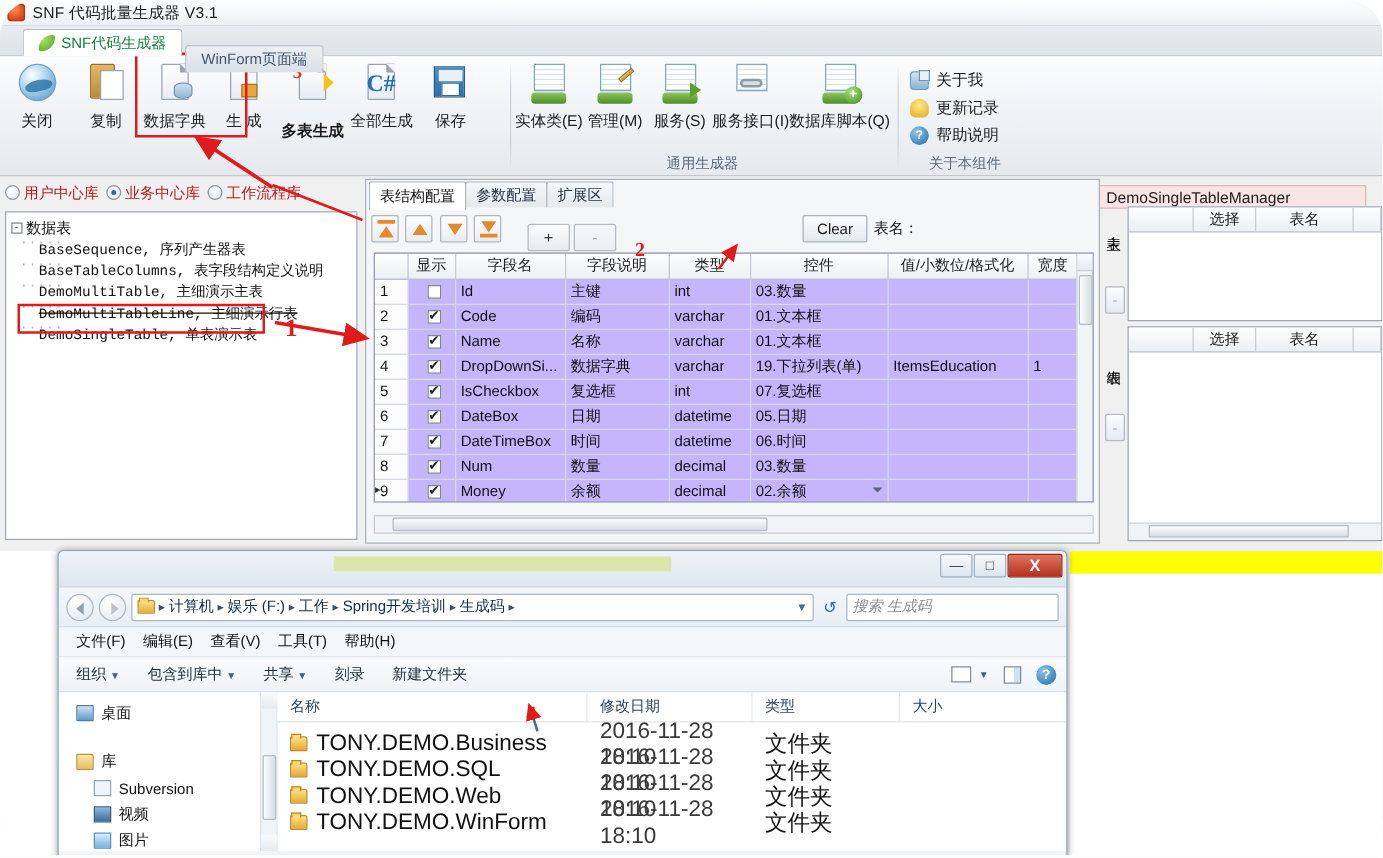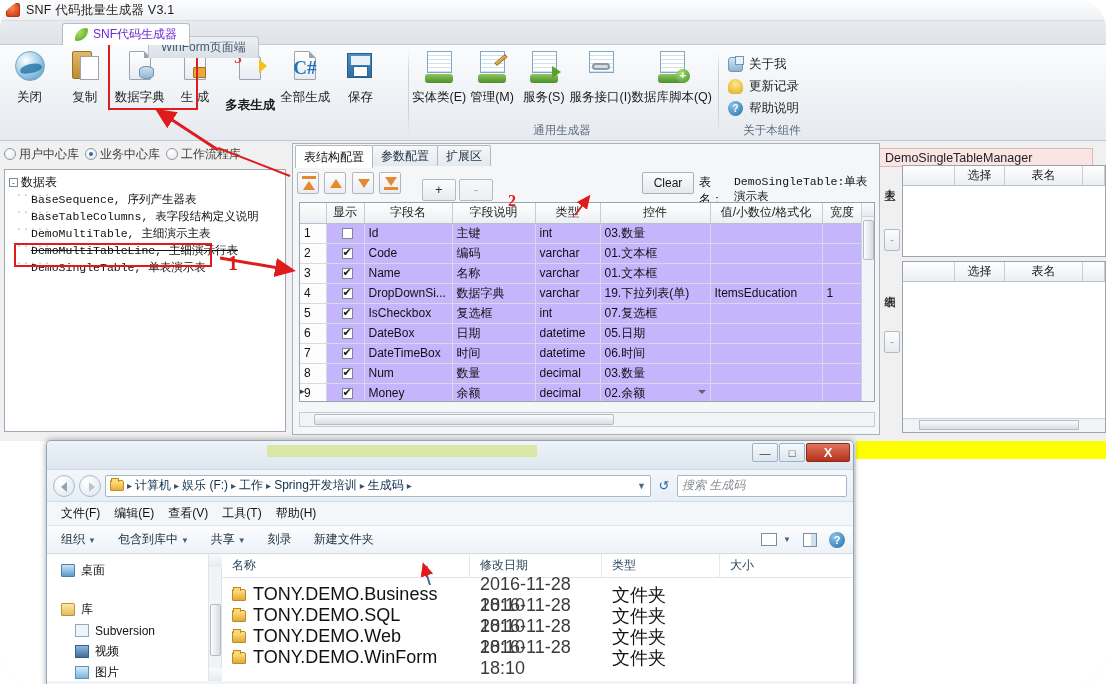--- a/index.html
+++ b/index.html
@@ -41,23 +41,22 @@
     border-bottom: 1px solid #c6ccd4;
   }
   .tab {
     position: absolute; top: 2px; height: 22px;
     display: flex; align-items: center; gap: 5px;
     padding: 0 12px; font-size: 12px; color: #24415c;
     border: 1px solid #bcc3cc; border-bottom: none;
     border-radius: 3px 3px 0 0;
   }
   .tab.active {
-    left: 18px; background: #ffffff; color: #6d28d9; z-index: 3;
+    left: 18px; background: #ffffff; color: #15803d; z-index: 3;
     border-color: #b6bdc6;
-    margin-left: 44px;
   }
   .tab.inactive {
     left: 148px; background: linear-gradient(#eceff3, #dbe0e7);
     color: #405870; z-index: 2; margin-top: 13px;
   }
   .leaf-icon {
     width: 13px; height: 13px;
     background: radial-gradient(circle at 30% 30%, #a8e063, #4ba122);
     border-radius: 12px 2px 12px 2px;
   }
@@ -192,21 +191,21 @@
   }
   .about-ic { width: 15px; height: 15px; }
   .ic-about { border-radius: 3px; background: linear-gradient(#d5e6f4,#8bb4d3); border:1px solid #6d97b9; position:relative;}
   .ic-about:after{content:"";position:absolute;right:-2px;top:-2px;width:7px;height:7px;border:1px solid #6d97b9;background:#eaf2f9;}
   .ic-bulb { background: radial-gradient(circle at 50% 35%, #ffe98a, #e0a91c); border-radius: 50% 50% 30% 30%; }
   .ic-help { border-radius: 50%; background: radial-gradient(circle at 35% 30%, #8fc4ea, #1e6ea8); color:#fff; font-size:10px; text-align:center; line-height:15px; font-weight:bold;}
 
   
   .leftpanel { position: absolute; left: 0; top: 141px; width: 290px; height: 300px; }
   .radios { display: flex; align-items: center; height: 26px; padding-left: 4px; gap: 6px; }
-  .radio { display: flex; align-items: center; gap: 3px; font-size: 12px; color: #404040; }
+  .radio { display: flex; align-items: center; gap: 3px; font-size: 12px; color: #b91c1c; }
   .rdot {
     width: 12px; height: 12px; border-radius: 50%;
     background: radial-gradient(circle at 35% 30%, #ffffff, #e3e7ec);
     border: 1px solid #8d97a3; position: relative;
   }
   .rdot.on:after {
     content: ""; position: absolute; left: 3px; top: 3px; width: 4px; height: 4px;
     border-radius: 50%; background: #2b6ca8;
   }
   .treebox {
@@ -260,21 +259,21 @@
 
   .clearbtn {
     position: absolute; right: 185px; top: 28px; width: 52px; height: 22px;
     border: 1px solid #a9b1bb; border-radius: 2px;
     background: linear-gradient(#fbfcfd, #e4e9ef);
     font-size: 12px; display: flex; align-items: center; justify-content: center;
     color: #1a1a1a;
   }
   .tablabel {
     position: absolute; right: 10px; top: 30px; width: 170px;
-    font-size: 12px; color: #111; display: flex; gap: 6px;
+    font-size: 12px; color: #111; display: flex; gap: 6px; align-items: center;
   }
   .tablabel .mono { font-family: "Liberation Mono", monospace; font-size: 11.5px; }
 
   
   .gridwrap {
     position: absolute; left: 6px; top: 58px; width: 576px; height: 200px;
     border: 1px solid #9aa3ae; background: #c4b5fd; overflow: hidden;
   }
   table.grid { border-collapse: collapse; width: 562px; table-layout: fixed; }
   table.grid th {
@@ -732,21 +731,20 @@
         <span class="arw down" style="top:4px;"></span><span class="bar" style="bottom:3px;"></span>
       </span>
       <span style="display:inline-block;width:12px;"></span>
       <span class="pmbtn">+</span>
       <span class="pmbtn dim">-</span>
     </div>
 
     <div class="clearbtn">Clear</div>
     <div class="tablabel">
       <span>表名：</span>
-      <span class="mono">DemoSingleTable:单表演示表</span>
     </div>
 
     <div class="gridwrap">
       <table class="grid">
         <colgroup>
           <col style="width:26px">
             <col style="width:38px">
             <col style="width:88px">
             <col style="width:83px">
           <col style="width:65px">

